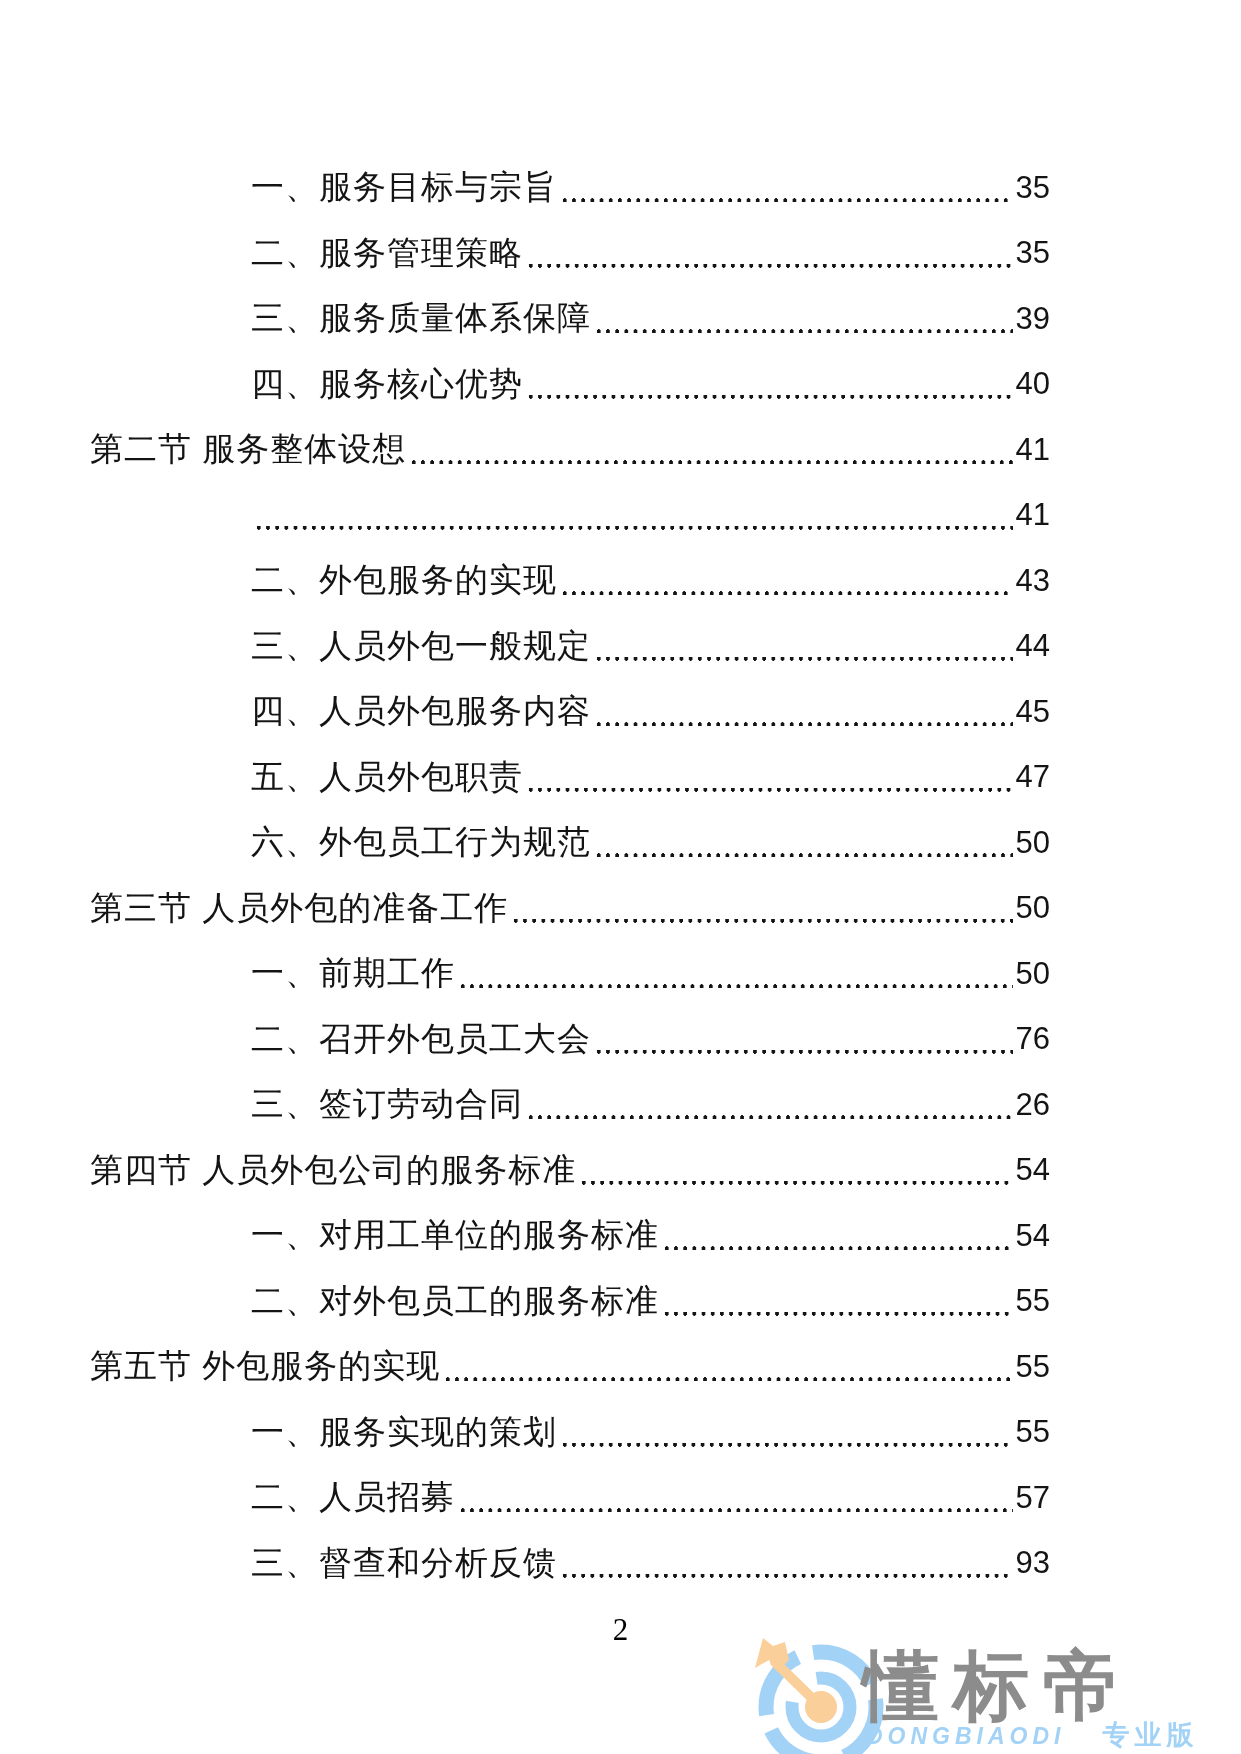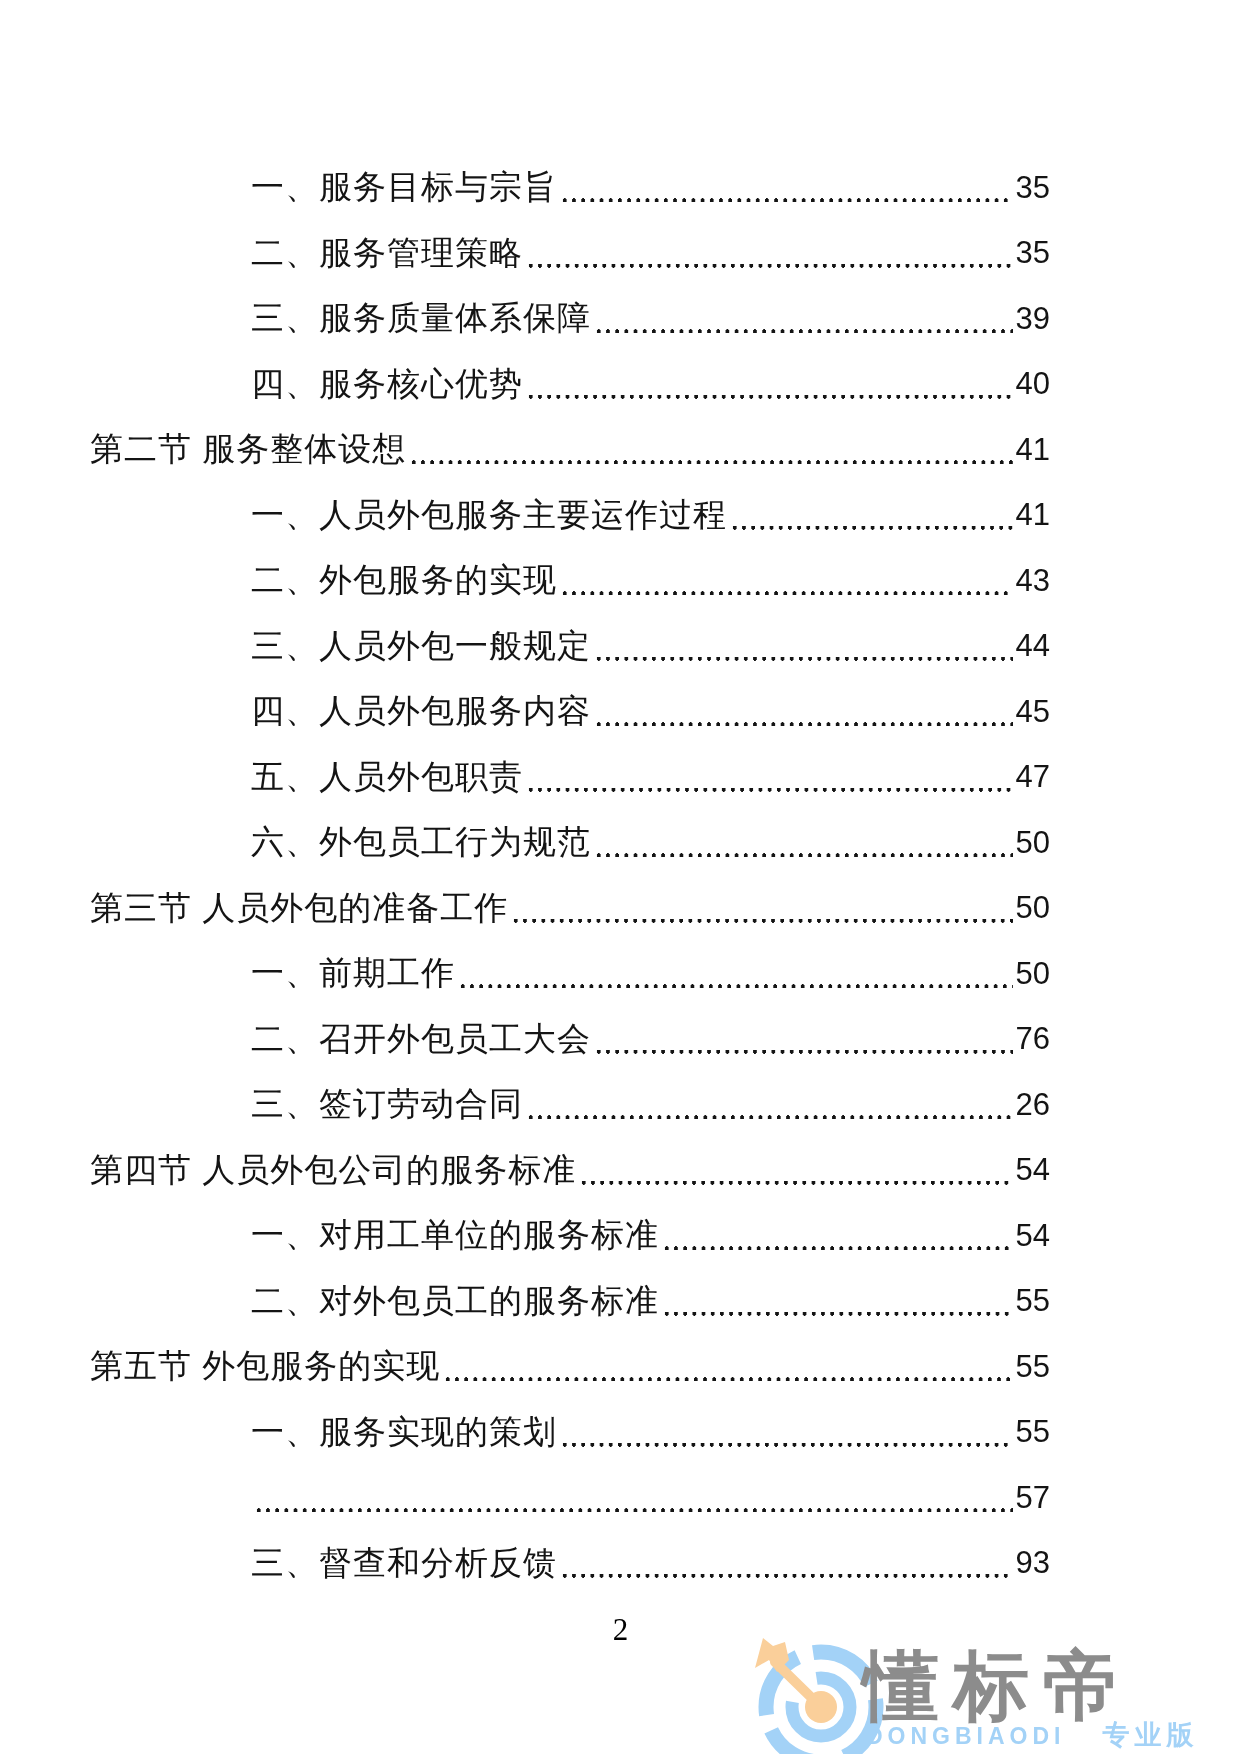--- a/index.html
+++ b/index.html
@@ -62,21 +62,21 @@
   .wm-shaft{stroke:var(--wm-orange);stroke-width:10;stroke-linecap:round;}
   .wm-brand{
     position:absolute;left:138px;top:22px;
     font-size:76px;font-weight:700;color:var(--wm-gray);
     letter-spacing:14px;white-space:nowrap;line-height:1;
   }
   .wm-sub{
     position:absolute;left:141px;top:96px;
     white-space:nowrap;line-height:1;color:var(--wm-blue);font-weight:700;
   }
-  .wm-latin{font-size:23px;letter-spacing:5px;}
+  .wm-latin{font-size:23px;letter-spacing:5px;font-style:italic;}
   .wm-edition{font-size:27px;letter-spacing:5px;margin-left:37px;}
 </style>
 </head>
 <body>
 
 <div class="toc">
     <div class="toc-row level-2">
     <span class="toc-label">一、服务目标与宗旨</span>
     <span class="toc-dots"></span>
     <span class="toc-page">35</span>
@@ -95,21 +95,20 @@
     <span class="toc-label">四、服务核心优势</span>
     <span class="toc-dots"></span>
     <span class="toc-page">40</span>
   </div>
     <div class="toc-row level-1">
     <span class="toc-label">第二节 服务整体设想</span>
     <span class="toc-dots"></span>
     <span class="toc-page">41</span>
   </div>
     <div class="toc-row level-2">
-    <span class="toc-label">一、人员外包服务主要运作过程</span>
     <span class="toc-dots"></span>
     <span class="toc-page">41</span>
   </div>
     <div class="toc-row level-2">
     <span class="toc-label">二、外包服务的实现</span>
     <span class="toc-dots"></span>
     <span class="toc-page">43</span>
   </div>
     <div class="toc-row level-2">
     <span class="toc-label">三、人员外包一般规定</span>
@@ -170,20 +169,21 @@
     <span class="toc-label">第五节 外包服务的实现</span>
     <span class="toc-dots"></span>
     <span class="toc-page">55</span>
   </div>
     <div class="toc-row level-2">
     <span class="toc-label">一、服务实现的策划</span>
     <span class="toc-dots"></span>
     <span class="toc-page">55</span>
   </div>
     <div class="toc-row level-2">
+    <span class="toc-label">二、人员招募</span>
     <span class="toc-dots"></span>
     <span class="toc-page">57</span>
   </div>
     <div class="toc-row level-2">
     <span class="toc-label">三、督查和分析反馈</span>
     <span class="toc-dots"></span>
     <span class="toc-page">93</span>
   </div>
   </div>
 

